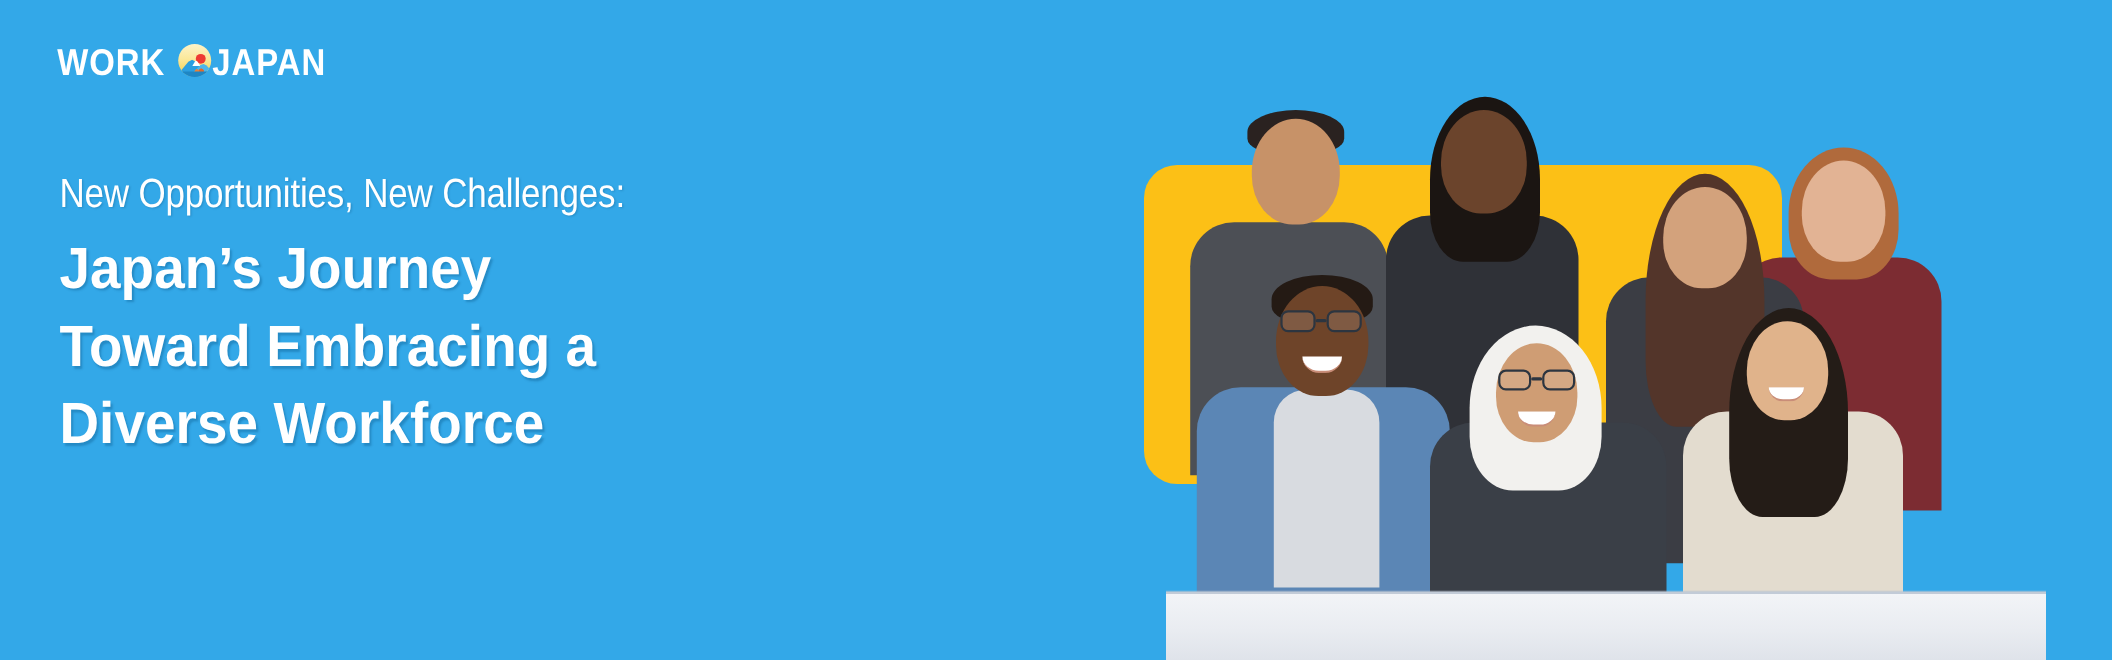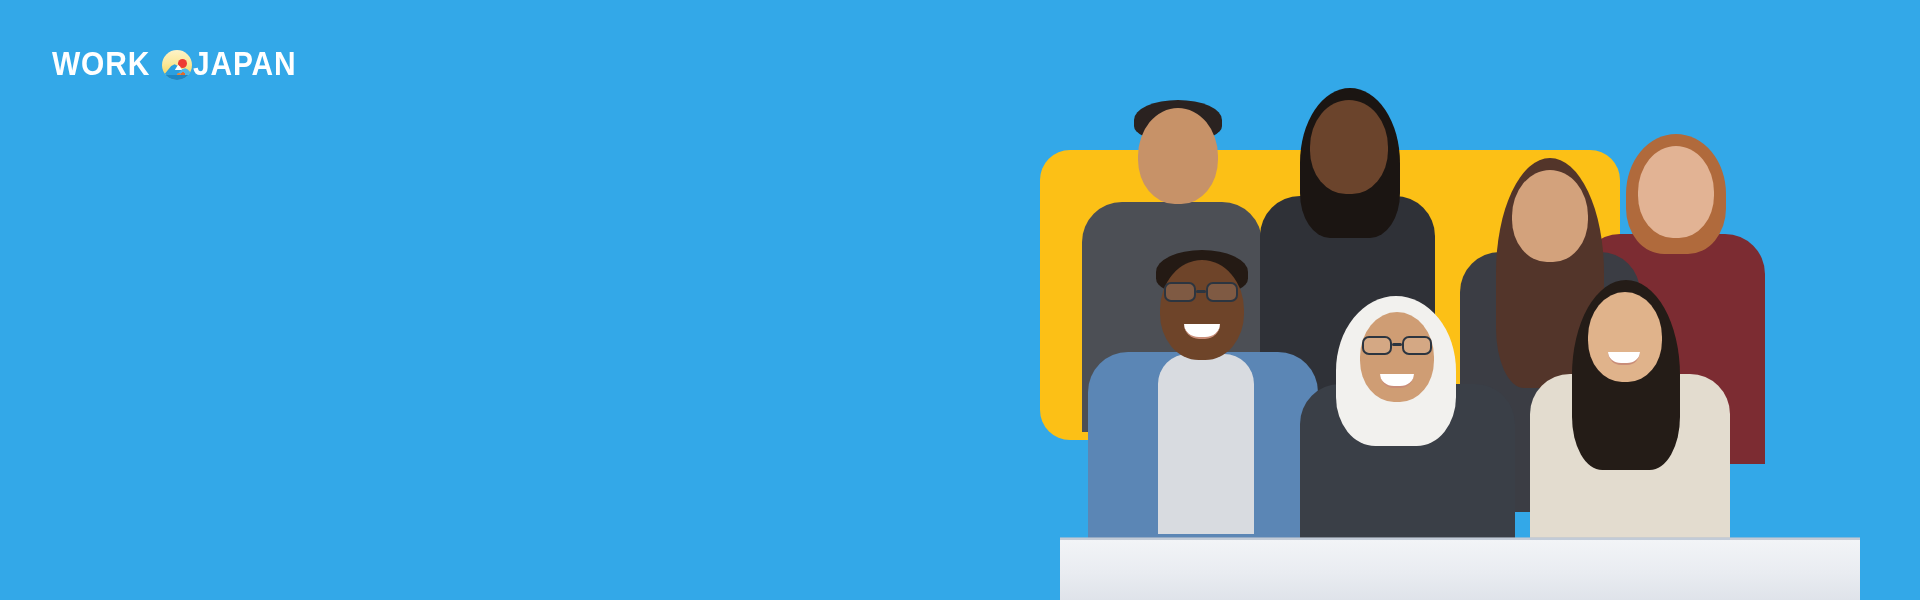--- a/index.html
+++ b/index.html
@@ -13,21 +13,21 @@
   .banner {
     position:absolute; inset:0;
     width:1920px; height:600px;
     background:#33a8e8;
     overflow:hidden;
   }
 
   
   .logo {
     position:absolute; left:52px; top:40px;
-    display:flex; align-items:flex-end; gap:0px;
+    display:flex; align-items:flex-start; gap:0px;
     height:40px;
   }
   .logo-word {
     font-family:"Liberation Sans", sans-serif;
     font-weight:700;
     font-size:34px;
     letter-spacing:1.0px;
     color:#ffffff;
     line-height:1;
     transform:scaleX(0.88);
@@ -195,20 +195,28 @@
       <span class="sun"></span>
       <span class="mtn"></span>
       <span class="mtn2"></span>
       <span class="snow"></span>
       <span class="flower"></span>
       <span class="water"></span>
     </span>
     <span class="logo-word right">JAPAN</span>
   </div>
 
+  <div class="copy">
+    <div class="eyebrow">New Opportunities, New Challenges:</div>
+    <div class="headline">
+      <span class="ln">Japan’s Journey</span>
+      <span class="ln">Toward Embracing a</span>
+      <span class="ln">Diverse Workforce</span>
+    </div>
+  </div>
 
   <div class="art">
     <div class="yellow-card"></div>
 
     <div class="photo">
       <div class="clipmask">
         <div class="person pA">
           <span class="body"></span>
           <span class="hair"></span>
           <span class="head"></span>

